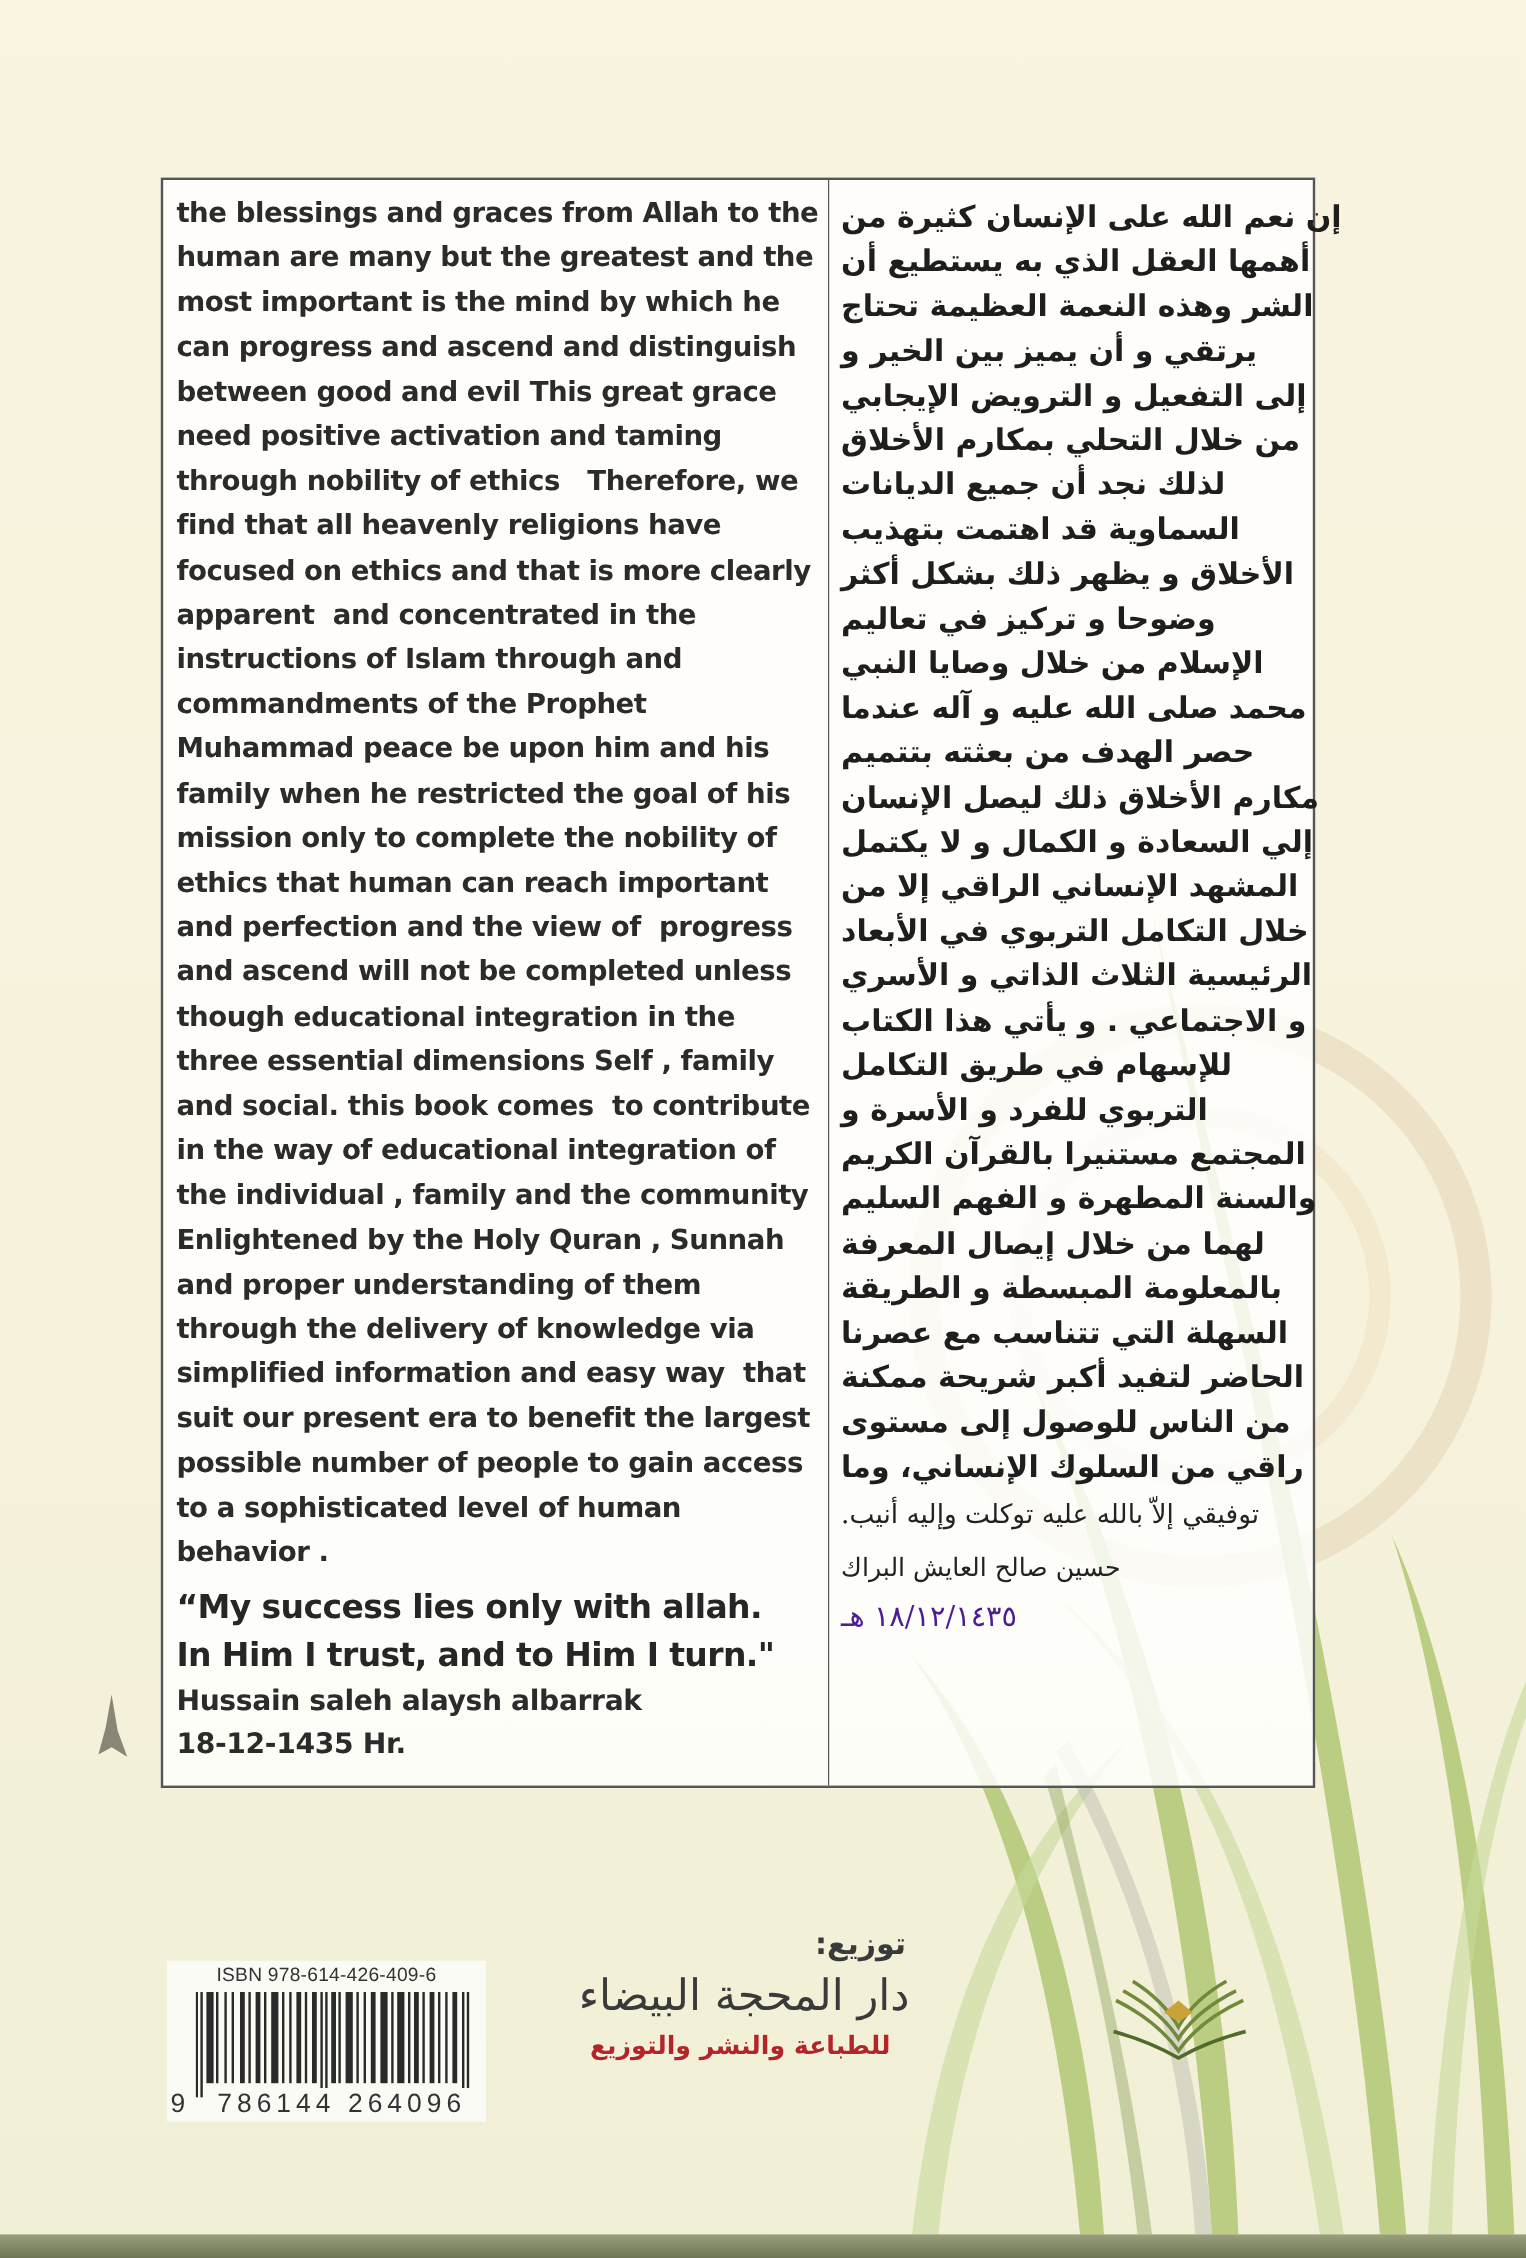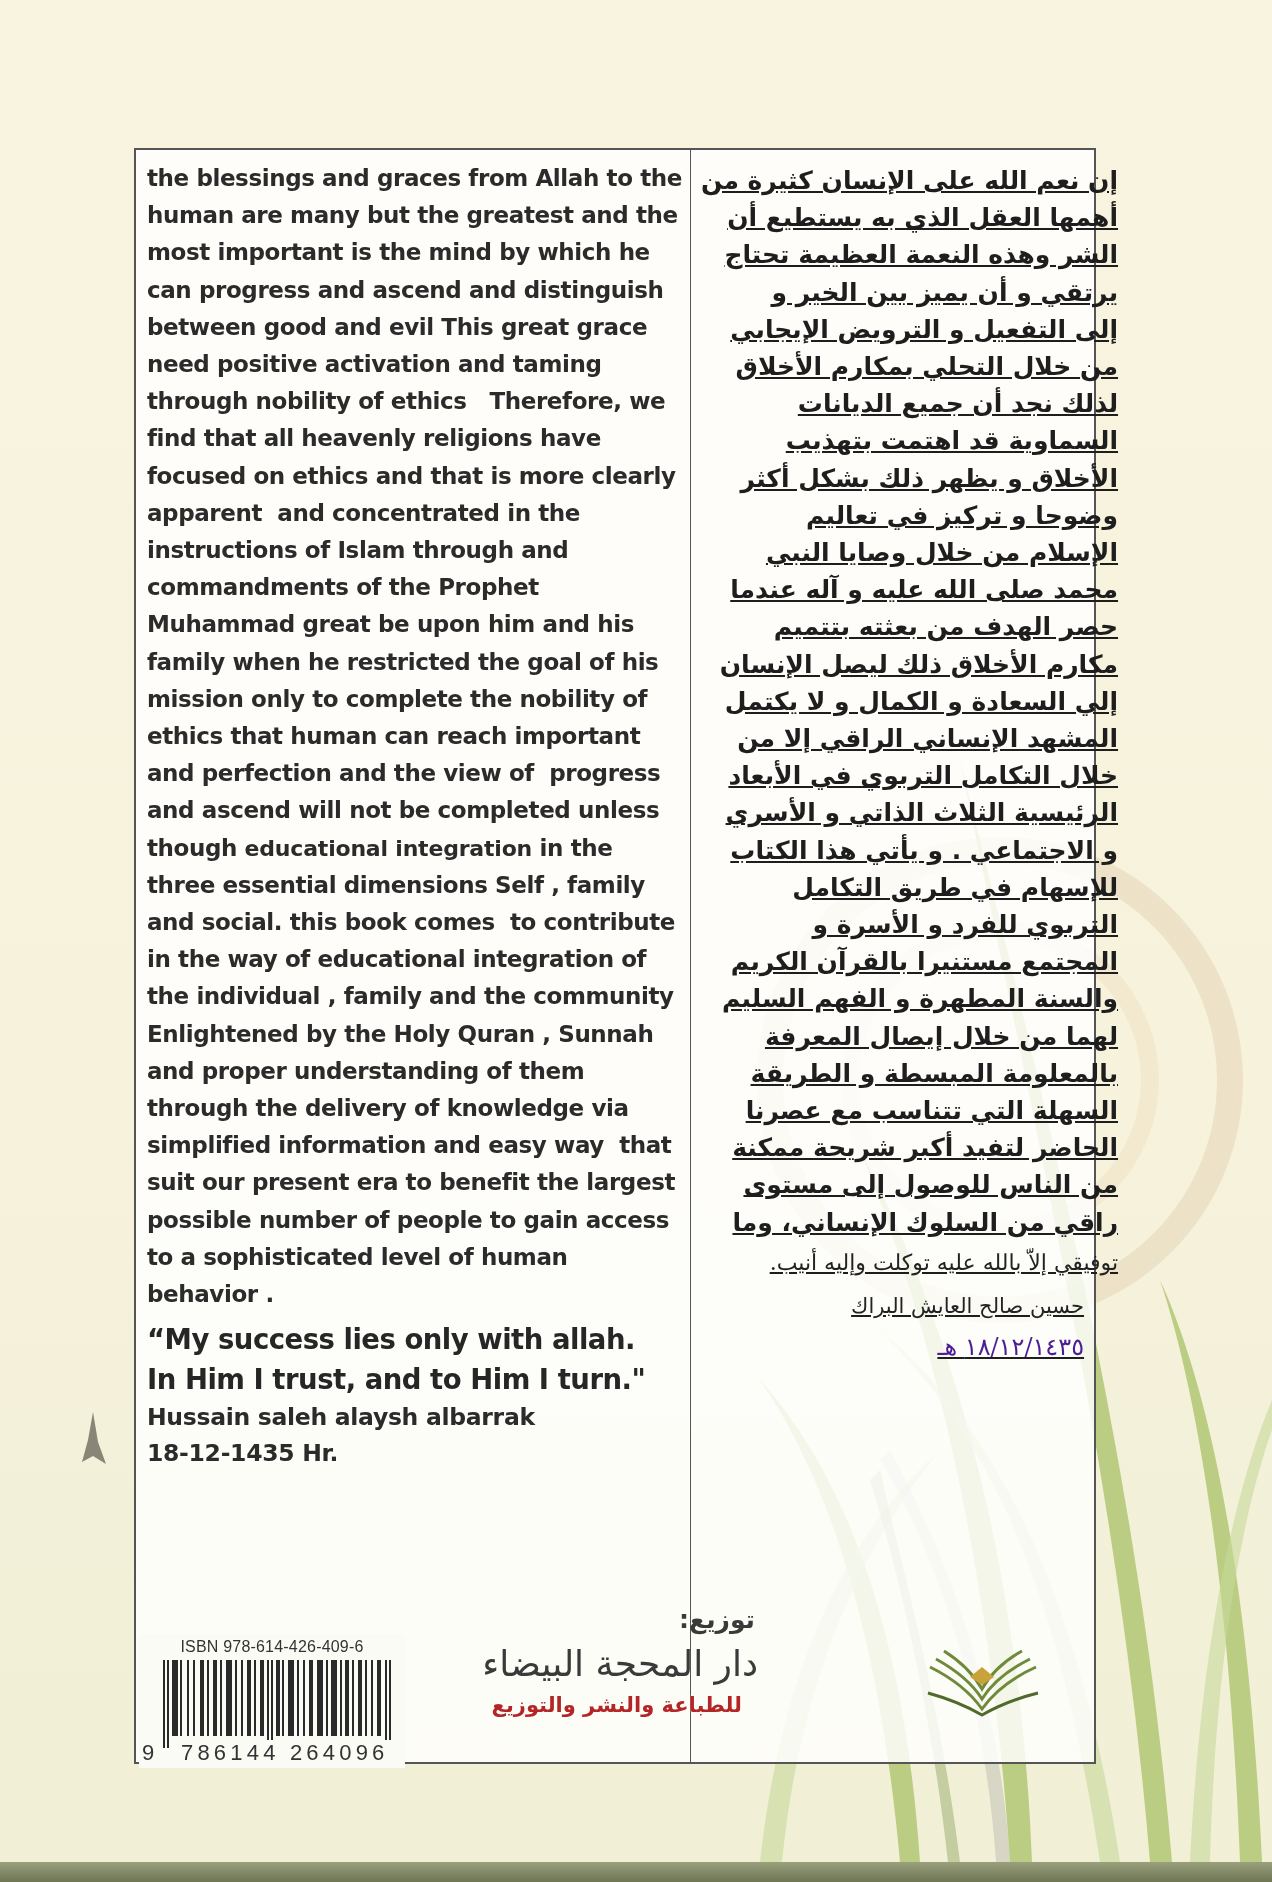--- a/index.html
+++ b/index.html
@@ -3,39 +3,39 @@
 <meta charset="utf-8">
 <style>
   html, body { margin:0; padding:0; }
   body {
     width:1272px; height:1882px; position:relative; overflow:hidden;
     background: linear-gradient(180deg, #f8f4df 0%, #f6f2dc 60%, #f1efd6 100%);
     font-family: "DejaVu Sans", "Liberation Sans", sans-serif;
   }
   .bg-art { position:absolute; left:0; top:0; width:1272px; height:1882px; z-index:0; pointer-events:none; }
   .main-box {
-    position:absolute; left:134px; top:148px; width:962px; height:1616px;
+    position:absolute; left:134px; top:148px; width:962px; height:1342px;
     background: rgba(255,255,255,0.82);
     border:2px solid #555; box-sizing:border-box; z-index:2;
     display:flex;
   }
   .en-col {
     width:560px; box-sizing:border-box; padding:10px 8px 0 11px;
     border-right:1.5px solid #555; color:#2b2b2b;
     font-family: "DejaVu Sans", sans-serif; font-weight:bold;
   }
   .en-line { font-size:23px; line-height:37.2px; white-space:nowrap; letter-spacing:-0.4px; }
   .en-line .emph { font-size:22px; letter-spacing:-0.2px; }
   .quote-line { font-size:27.5px; line-height:40px; white-space:nowrap; letter-spacing:-0.5px; color:#262626; }
   .sig-line { font-size:23.5px; line-height:36px; white-space:nowrap; color:#2b2b2b; letter-spacing:-0.3px; }
   .quote-block { margin-top:6px; }
   .ar-col {
     flex:1; box-sizing:border-box; padding:12px 14px 0 10px;
-    direction:rtl; text-align:right; color:#1e1e1e;
-    font-family: "DejaVu Sans", sans-serif; font-weight:bold;text-decoration:underline;
+    direction:rtl; text-align:left; color:#1e1e1e;
+    font-family: "DejaVu Sans", sans-serif; font-weight:bold;
   }
   .ar-line { font-size:25px; line-height:37.2px; white-space:nowrap; }
   .ar-closing { font-size:22px; line-height:44px; white-space:nowrap; font-weight:normal; font-family:"DejaVu Serif", serif; color:#222; }
   .ar-sig { font-size:21px; line-height:42px; white-space:nowrap; font-weight:normal; font-family:"DejaVu Serif", serif; padding-right:34px; color:#222; }
   .ar-date { font-size:24px; line-height:40px; white-space:nowrap; font-weight:normal; font-family:"DejaVu Serif", serif; padding-right:34px; color:#4c1d95;}
   .barcode-box {
     position:absolute; left:139px; top:1634px; width:266px; height:134px;
     background:#fbfbf6; z-index:2; box-sizing:border-box; padding-top:4px;
   }
   .isbn-label { font-family:"Liberation Sans", sans-serif; font-size:16px; color:#333; text-align:center; letter-spacing:0.2px; height:18px; line-height:18px; }
@@ -91,21 +91,21 @@
       <div class="en-line">most important is the mind by which he</div>
       <div class="en-line">can progress and ascend and distinguish</div>
       <div class="en-line">between good and evil This great grace</div>
       <div class="en-line">need positive activation and taming</div>
       <div class="en-line" style="white-space:pre">through nobility of ethics   Therefore, we</div>
       <div class="en-line">find that all heavenly religions have</div>
       <div class="en-line">focused on ethics and that is more clearly</div>
       <div class="en-line" style="white-space:pre">apparent  and concentrated in the</div>
       <div class="en-line">instructions of Islam through and</div>
       <div class="en-line">commandments of the Prophet</div>
-      <div class="en-line">Muhammad great be upon him and his</div>
+      <div class="en-line">Muhammad peace be upon him and his</div>
       <div class="en-line">family when he restricted the goal of his</div>
       <div class="en-line">mission only to complete the nobility of</div>
       <div class="en-line">ethics that human can reach important</div>
       <div class="en-line" style="white-space:pre">and perfection and the view of  progress</div>
       <div class="en-line">and ascend will not be completed unless</div>
       <div class="en-line" style="white-space:pre"><span>though </span><span class="emph">educational integration</span><span> in the</span></div>
       <div class="en-line">three essential dimensions Self , family</div>
       <div class="en-line" style="white-space:pre">and social. this book comes  to contribute</div>
       <div class="en-line">in the way of educational integration of</div>
       <div class="en-line">the individual , family and the community</div>

